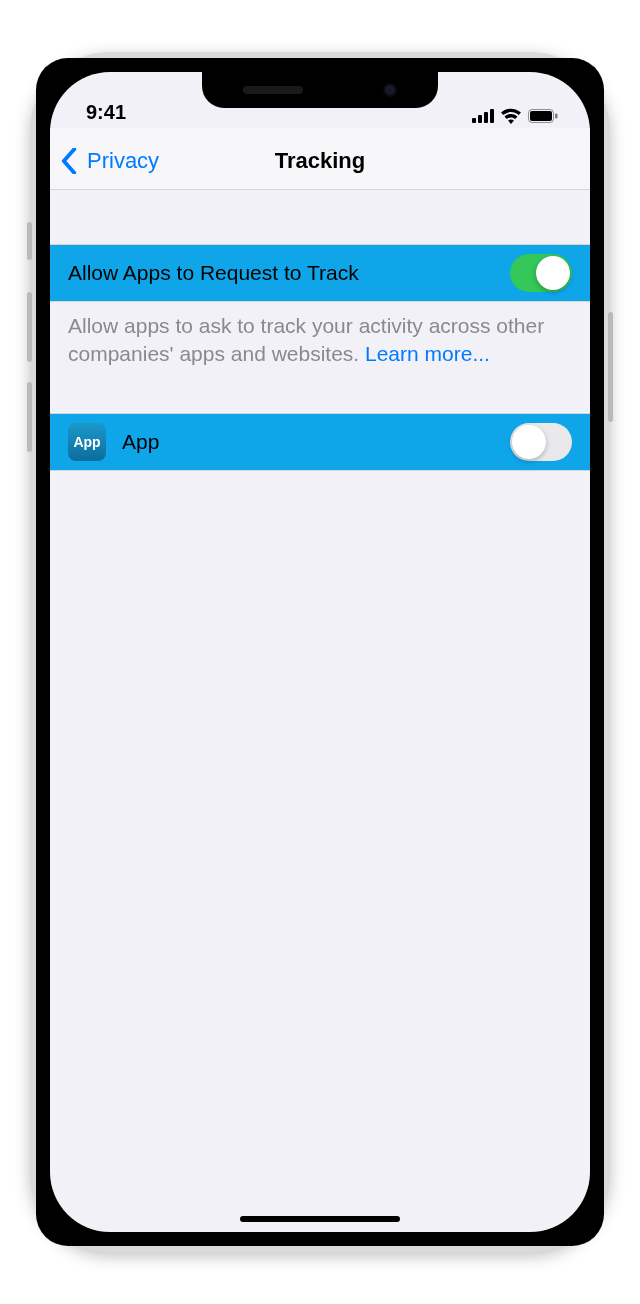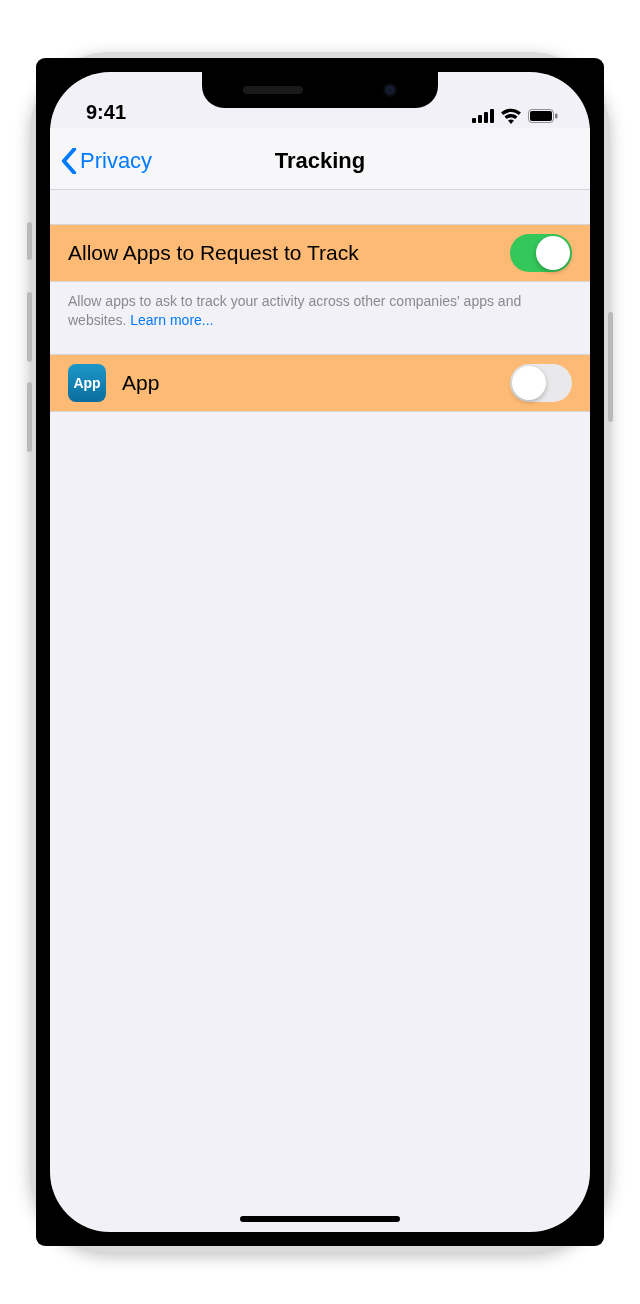--- a/index.html
+++ b/index.html
@@ -11,21 +11,21 @@
       background: #d9dbda;
       border-radius: 80px;
       padding: 6px;
       position: relative;
       box-shadow: 0 4px 16px rgba(0,0,0,.25);
     }
     .phone-inner {
       width: 100%;
       height: 100%;
       background: #000;
-      border-radius: 9px;
+      border-radius: 32px;
       padding: 14px;
       position: relative;
     }
     .side-btn { position: absolute; background: #b9bbba; border-radius: 3px; }
     .sb-left1 { left: -3px; top: 170px; width: 5px; height: 38px; }
     .sb-left2 { left: -3px; top: 240px; width: 5px; height: 70px; }
     .sb-left3 { left: -3px; top: 330px; width: 5px; height: 70px; }
     .sb-right { right: -3px; top: 260px; width: 5px; height: 110px; }
 
     .screen {
@@ -66,51 +66,52 @@
 
     .nav-bar {
       background: #f7f7f9;
       height: 62px;
       border-bottom: 1px solid #d6d6d8;
       display: flex;
       align-items: center;
       position: relative;
       padding: 4px 10px 0 10px;
     }
-    .back-btn { display:flex; align-items:center; gap:2px; color:#007aff; font-size:22px; }
+    .back-btn { display:flex; align-items:center; gap:9px; color:#007aff; font-size:22px; }
     .back-btn svg { width:18px; height:26px; }
     .nav-title {
       position:absolute; left:0; right:0; text-align:center;
       font-weight:700; font-size:22px; pointer-events:none;
     }
 
     .content { padding-top: 34px; }
     
     .cell {
-      background:#fdba74;
+      background:#0ea5e9;
       border-top:1px solid #d6d6d8;
       border-bottom:1px solid #d6d6d8;
       min-height:58px;
       display:flex;
       align-items:center;
       padding: 0 18px;
       font-size:21px;
+      margin-top:20px;
     }
     .cell .label { flex:1; }
     .cell .icon-box {
       width:38px; height:38px; border-radius:8px;
       background: linear-gradient(180deg,#1c98c9,#0b6d9e);
       margin-right:16px;
       display:flex; align-items:center; justify-content:center;
       color:#fff; font-size:14px; font-weight:700;
     }
     
     .footer-text {
       padding: 10px 18px 24px 18px;
-      font-size:14px;
+      font-size:21px;
       color:#8a8a8e;
       line-height:1.35;
     }
     .footer-text a { color:#007aff; text-decoration:none; }
 
     .switch {
       width:62px; height:38px; border-radius:19px; position:relative; flex-shrink:0;
     }
     .switch .knob {
       position:absolute; top:2px; width:34px; height:34px; background:#fff; border-radius:50%;

